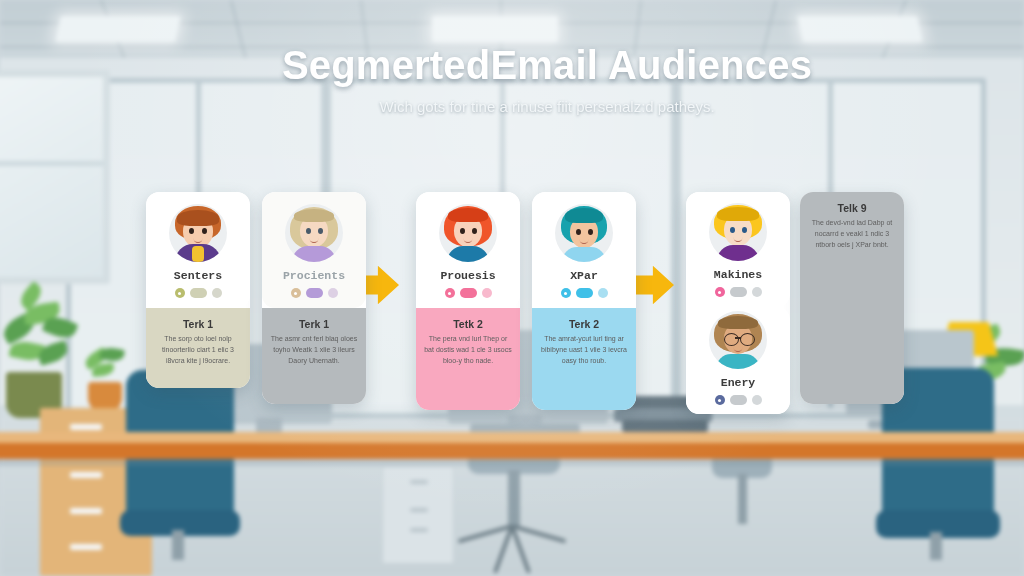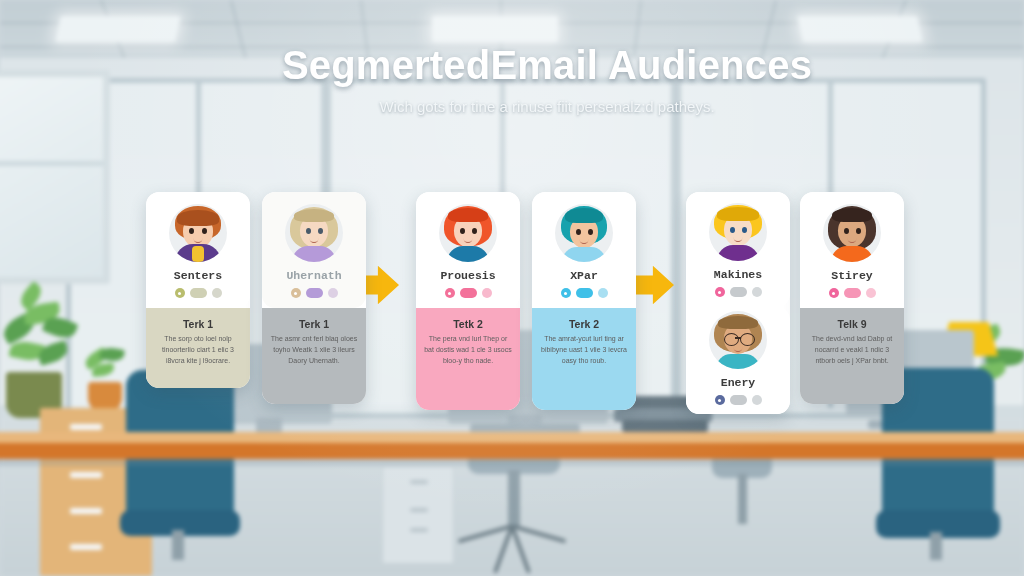--- a/index.html
+++ b/index.html
@@ -311,21 +311,21 @@
       <div class="card-head" style="background:#fafaf8;">
         <div class="avatar">
           <div class="hair" style="left:5px;top:3px;width:48px;height:42px;background:#d9c89b;"></div>
           <div class="face" style="left:15px;top:12px;width:28px;height:31px;background:#f6d9c2;"></div>
           <div class="fringe" style="left:9px;top:5px;width:40px;height:13px;background:#c6b281;"></div>
           <div class="eye" style="left:21px;top:24px;background:#4a5a6a"></div>
           <div class="eye" style="left:33px;top:24px;background:#4a5a6a"></div>
           <div class="mouth" style="top:34px;"></div>
           <div class="body" style="width:44px;height:16px;background:#b59ad9;"></div>
         </div>
-        <div class="nm muted">Uhernath</div>
+        <div class="nm muted">Procients</div>
         <div class="dots">
           <span class="dot ring" style="background:#d9bf9a"></span>
           <span class="pill" style="background:#b49bd8"></span>
           <span class="dot" style="background:#ddd0e4"></span>
         </div>
       </div>
       <div class="card-body" style="background:#b5babd;">
         <div class="tasklbl">Terk 1</div>
         <div class="taskdesc">The asmr cnt ferl blaq oloes toyho Weatk 1 xlie 3 ileurs Daory Uhernath.</div>
       </div>
@@ -413,37 +413,20 @@
         <div class="nm">Enery</div>
         <div class="dots">
           <span class="dot ring" style="background:#5b6b9e"></span>
           <span class="pill" style="background:#c6cacd"></span>
           <span class="dot" style="background:#d4d8da"></span>
         </div>
       </div>
     </div>
 
     <div class="card" style="left:800px;height:212px;">
-      <div class="card-head">
-        <div class="avatar">
-          <div class="hair" style="left:5px;top:2px;width:48px;height:44px;background:#4a342c;"></div>
-          <div class="face" style="left:15px;top:12px;width:28px;height:31px;background:#dba87f;"></div>
-          <div class="fringe" style="left:9px;top:4px;width:40px;height:14px;background:#36241e;"></div>
-          <div class="eye" style="left:21px;top:24px;"></div>
-          <div class="eye" style="left:33px;top:24px;"></div>
-          <div class="mouth" style="top:34px;"></div>
-          <div class="body" style="width:42px;height:16px;background:#f4691c;"></div>
-        </div>
-        <div class="nm">Stirey</div>
-        <div class="dots">
-          <span class="dot ring" style="background:#f0659c"></span>
-          <span class="pill" style="background:#f695b6"></span>
-          <span class="dot" style="background:#f9c3d4"></span>
-        </div>
-      </div>
       <div class="card-body" style="background:#b5babd;">
         <div class="tasklbl">Telk 9</div>
         <div class="taskdesc">The devd-vnd lad Dabp ot nocarrd e veakl 1 ndic 3 ntborb oels j XPar bnbt.</div>
       </div>
     </div>
 
   </div>
 </div>
 
 </body></html>

